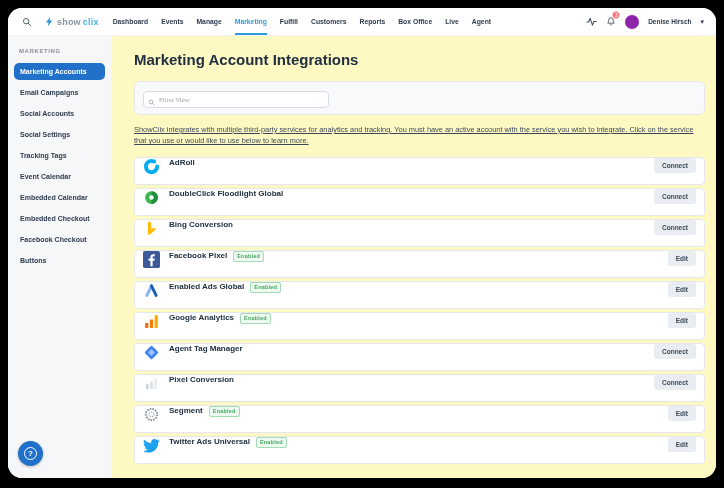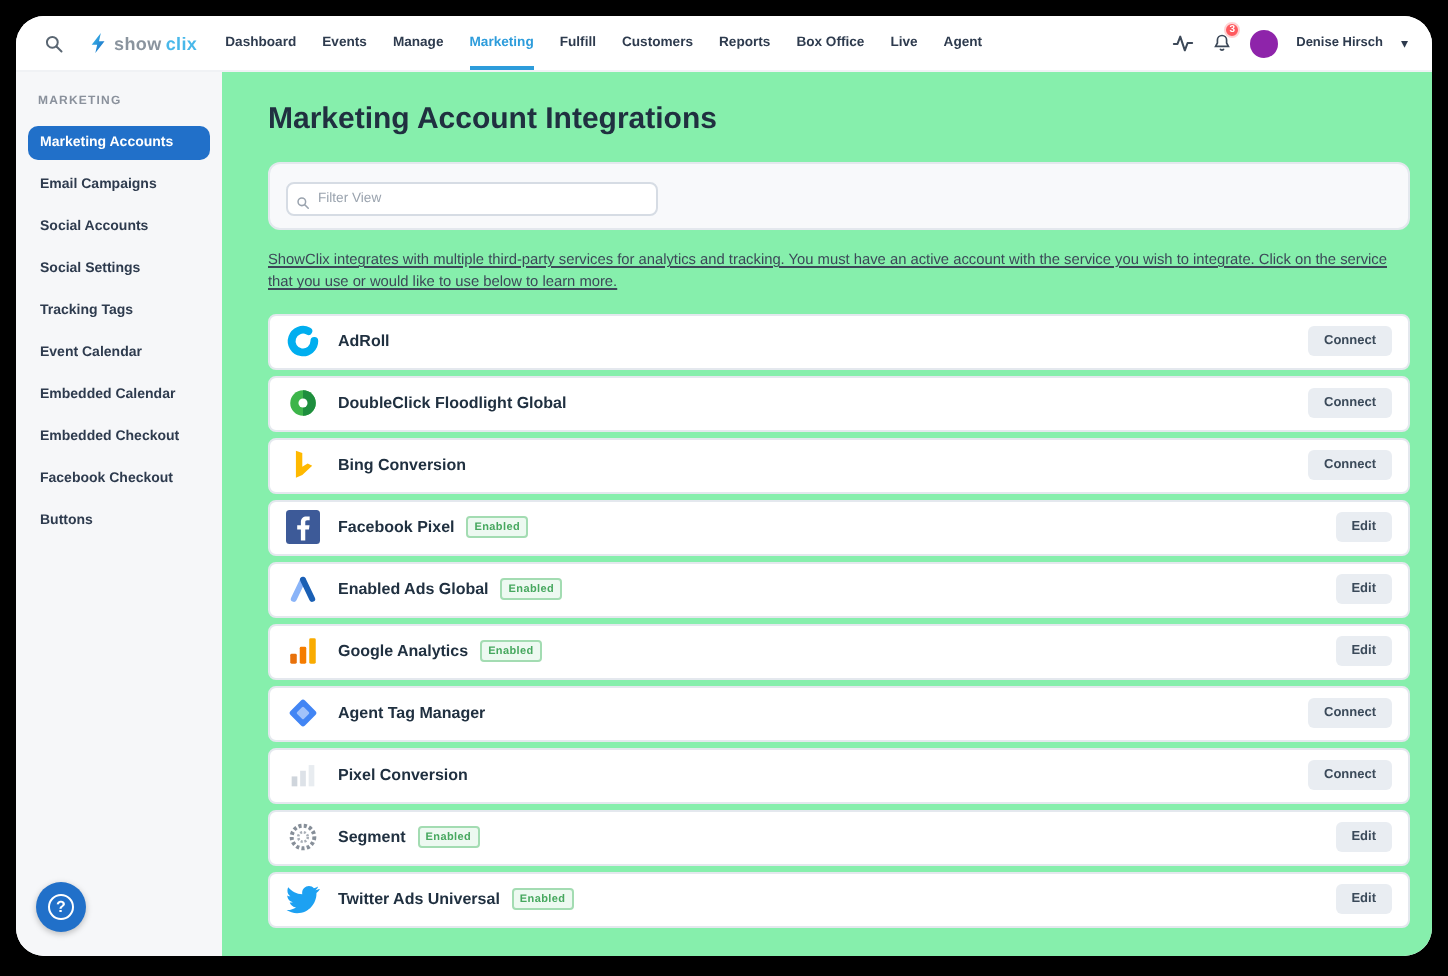--- a/index.html
+++ b/index.html
@@ -59,38 +59,38 @@
   .help {
     position: absolute; left: 10px; bottom: 12px; width: 25px; height: 25px;
     border-radius: 50%; background: #2170c9; display: flex; align-items: center;
     justify-content: center; cursor: pointer; box-shadow: 0 1px 3px rgba(0,0,0,.25);
   }
   .help span {
     width: 13px; height: 13px; border-radius: 50%; border: 1.3px solid #fff;
     color: #fff; font-size: 8px; font-weight: 700; display: flex; align-items: center;
     justify-content: center;
   }
-  .main { flex: 1; background: #86efac; padding: 13px 11px 0 23px; overflow: hidden; }
+  .main { flex: 1; background: #fef9c3; padding: 13px 11px 0 23px; overflow: hidden; }
   .main h1 { font-size: 15px; font-weight: 700; color: #203040; margin: 2px 0 13px; }
   .filter-panel {
     border: 1px solid #e4e8ee; background: #f8f9fb; border-radius: 6px;
     padding: 6px 8px; margin-bottom: 9px;
   }
   .filter-box { position: relative; width: 186px; }
   .filter-box .f-ico { position: absolute; left: 5px; top: 4px; }
   .filter-box input {
     width: 100%; height: 17px; font-size: 6.8px; color: #3c4858;
     border: 1px solid #d6dce4; border-radius: 4px; background: #fff;
-    padding: 0 5px 0 15px; outline: none; font-family: Liberation Sans, sans-serif;
+    padding: 0 5px 0 15px; outline: none; font-family: Liberation Serif, serif;
   }
   .filter-box input::placeholder { color: #9aa3ae; }
   .desc { font-size: 7.4px; color: #3c4858; line-height: 1.55; margin: 2px 0 10px; text-decoration: underline; }
   .row {
     border: 1px solid #e4e8ee; border-radius: 4px; background: #fff;
-    height: 28px; display: flex; align-items: center; padding: 0 8px;
+    height: 28px; display: flex; align-items: flex-start; padding: 0 8px;
     margin-bottom: 3px; cursor: pointer;
   }
   .r-ico { display: inline-flex; width: 17px; height: 17px; align-items: center; justify-content: center; }
   .r-ico svg { width: 17px; height: 17px; }
   .r-name { font-size: 8px; font-weight: 700; color: #203040; margin-left: 9px; white-space: nowrap; }
   .r-badge {
     display: none; margin-left: 6px; font-size: 5.5px; font-weight: 700;
     color: #47a85f; background: #edf9f1; border: 1px solid #a3dcb2;
     border-radius: 2px; padding: 1.5px 3px; letter-spacing: .2px;
   }

